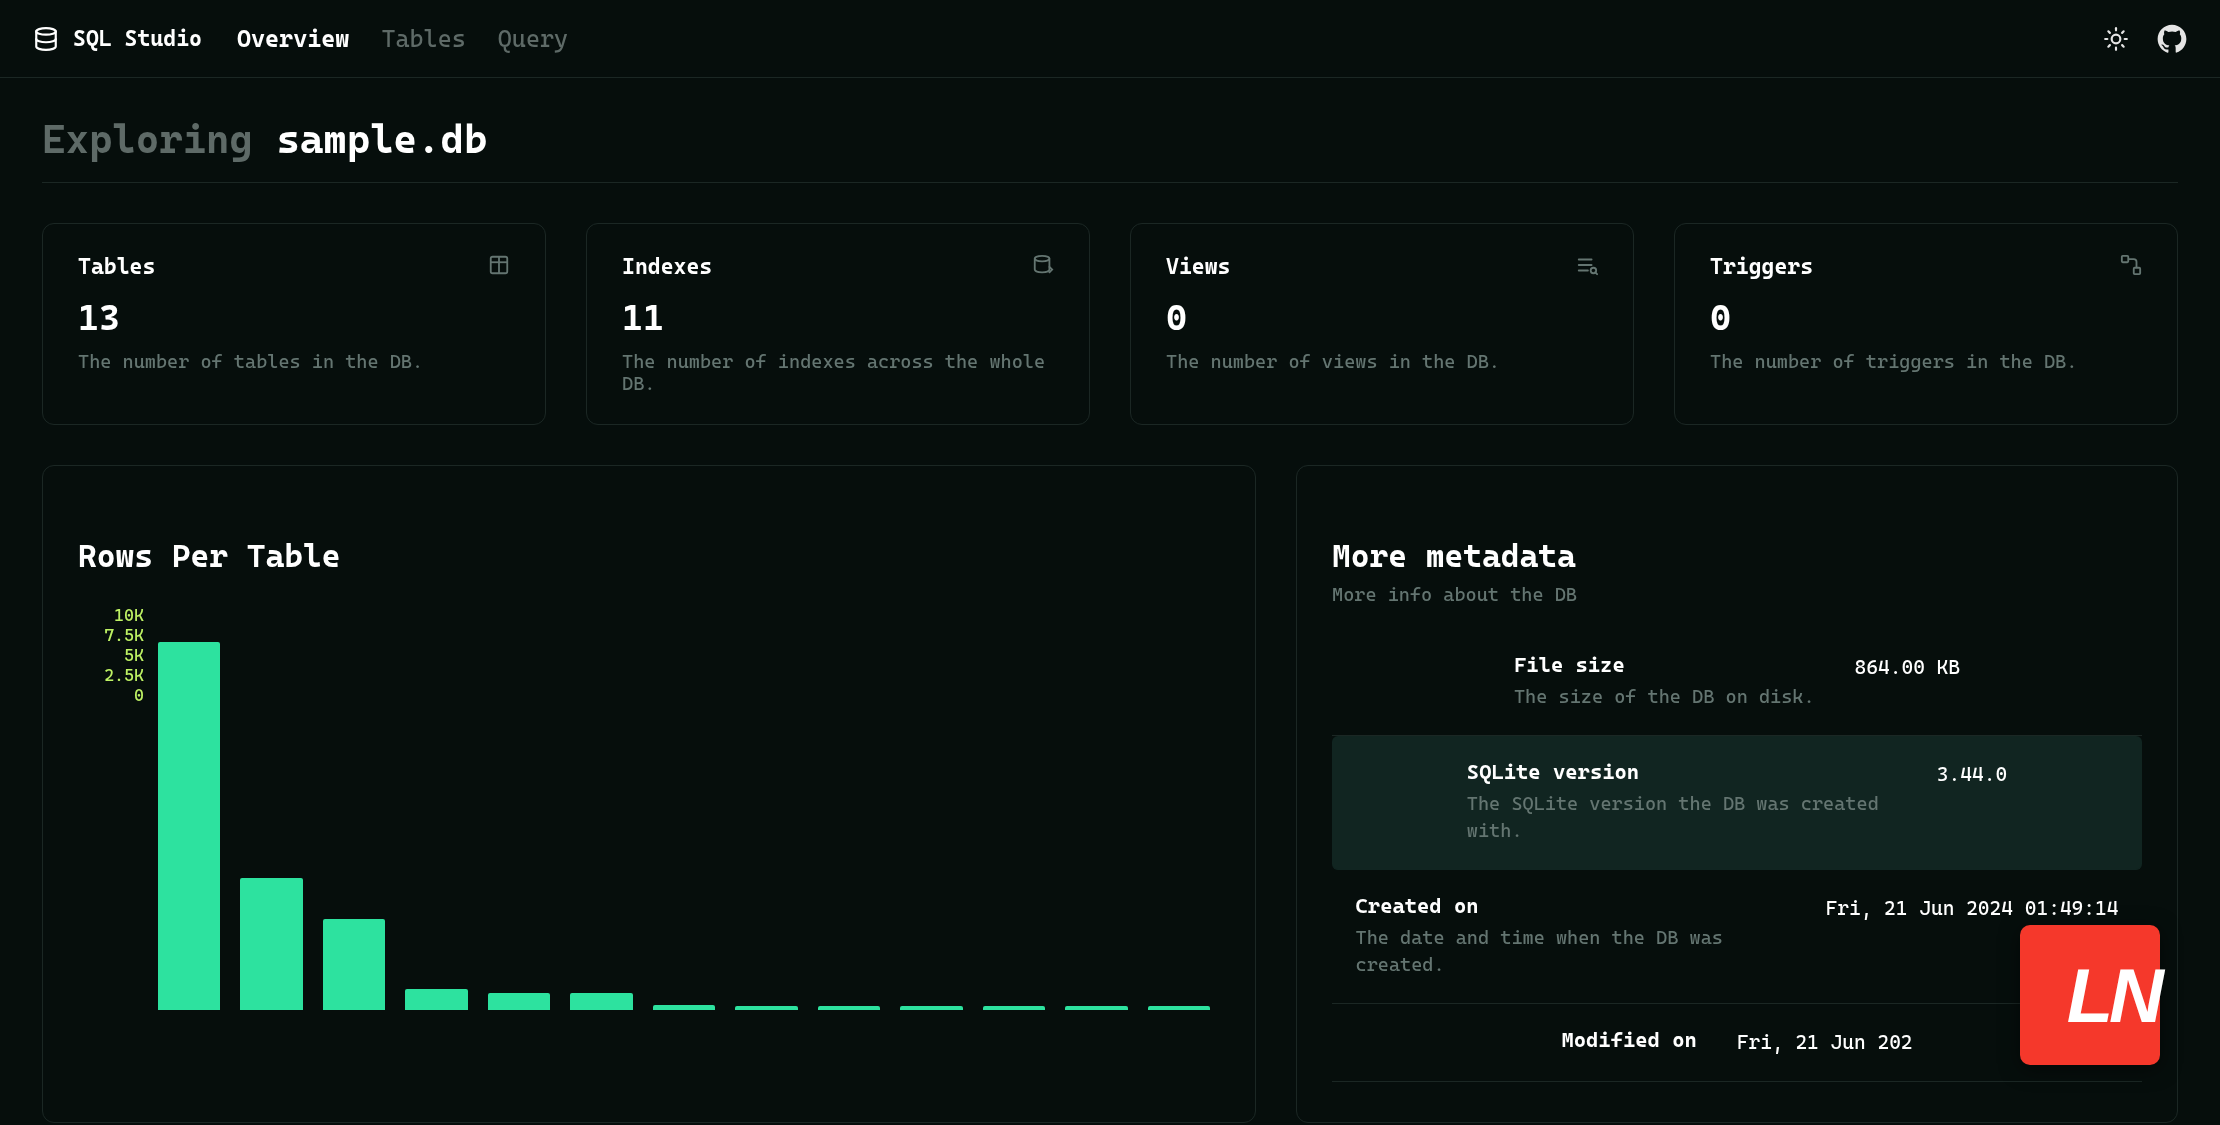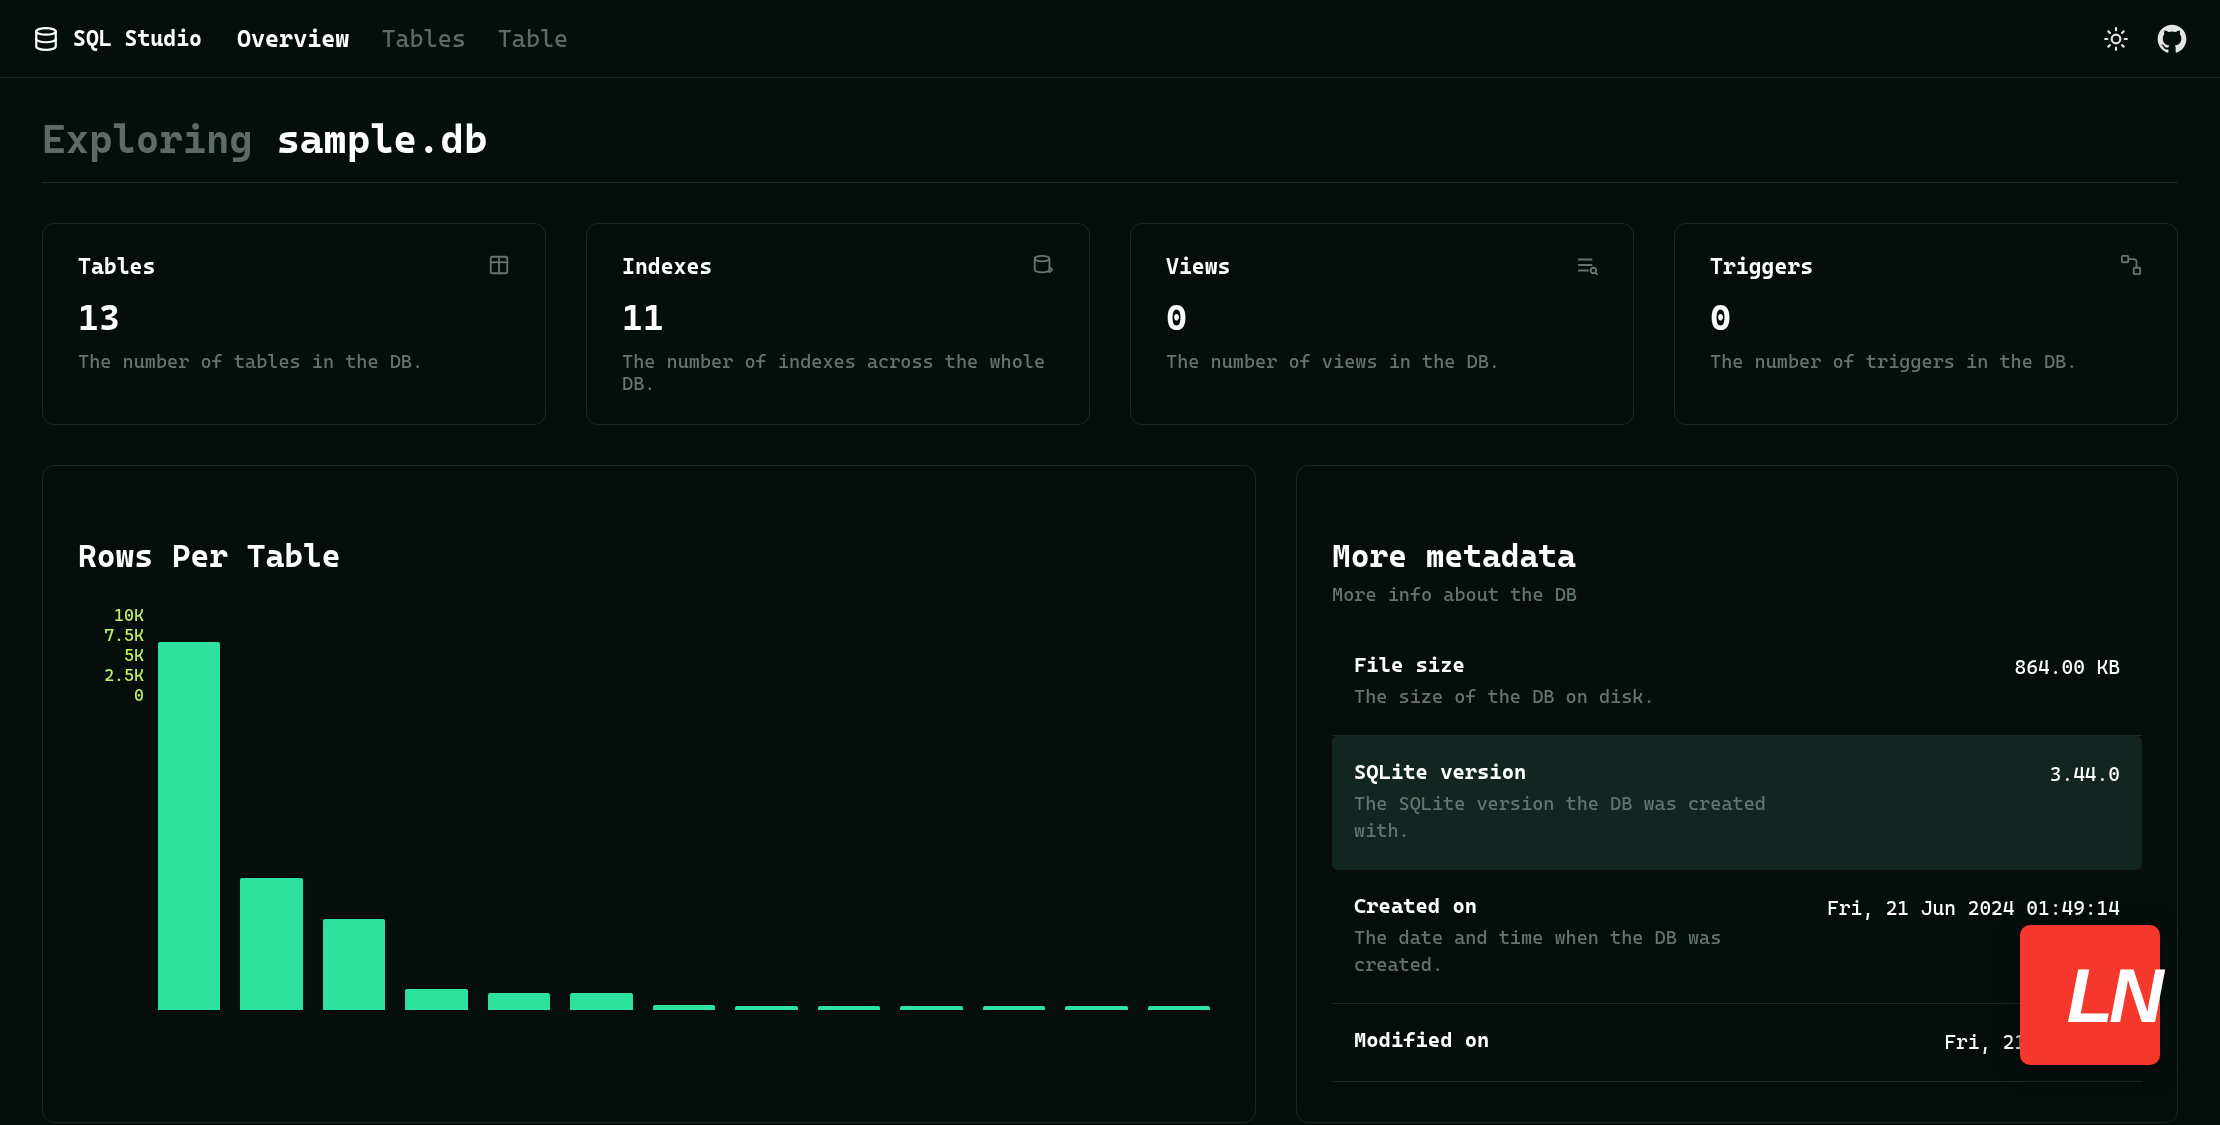--- a/index.html
+++ b/index.html
@@ -74,21 +74,21 @@
     position: relative; flex: 1; height: 100%;
     border-bottom: 0;
     display:flex; align-items: flex-end; gap: 20px;
     padding: 0 10px 0 2px;
   }
   .bar { flex: 1; background: #2de29f; border-radius: 2px 2px 0 0; min-height:1px;}
 
   
   .meta-list { margin-top: 24px; }
   .meta-item {
-    display:flex; justify-content: space-between; align-items: flex-start;
+    display:flex; justify-content: center; align-items: flex-start;
     gap: 40px;
     padding: 24px 22px;
     border-bottom: 1px solid #1b2724;
   }
   .meta-item.highlight { background: #112521; border-radius: 6px; border-bottom: 1px solid #112521; }
   .meta-label { font-size: 21px; font-weight: 700; color: #fff; }
   .meta-desc  { font-size: 19px; color: #647571; margin-top: 6px; max-width: 430px; line-height: 1.45; }
   .meta-val   { font-size: 20px; color: #fff; text-align: right; white-space: pre-line; line-height: 1.45; }
 
   
@@ -117,21 +117,21 @@
           <ellipse cx="12" cy="5" rx="9" ry="3"></ellipse>
           <path d="M3 5v14a9 3 0 0 0 18 0V5"></path>
           <path d="M3 12a9 3 0 0 0 18 0"></path>
         </svg>
     </span>
     <span class="brand-text">SQL Studio</span>
   </div>
   <div class="nav-links">
     <span class="nav-link active">Overview</span>
     <span class="nav-link">Tables</span>
-    <span class="nav-link">Table</span>
+    <span class="nav-link">Query</span>
   </div>
   <div class="nav-right">
     <span class="icon-btn">
       <svg width="26" height="26" viewBox="0 0 24 24" fill="none" stroke="#e5e5e5" stroke-width="2" stroke-linecap="round">
           <circle cx="12" cy="12" r="4"></circle>
           <line x1="12" y1="2" x2="12" y2="4"></line>
           <line x1="12" y1="20" x2="12" y2="22"></line>
           <line x1="4.93" y1="4.93" x2="6.34" y2="6.34"></line>
           <line x1="17.66" y1="17.66" x2="19.07" y2="19.07"></line>
           <line x1="2" y1="12" x2="4" y2="12"></line>

